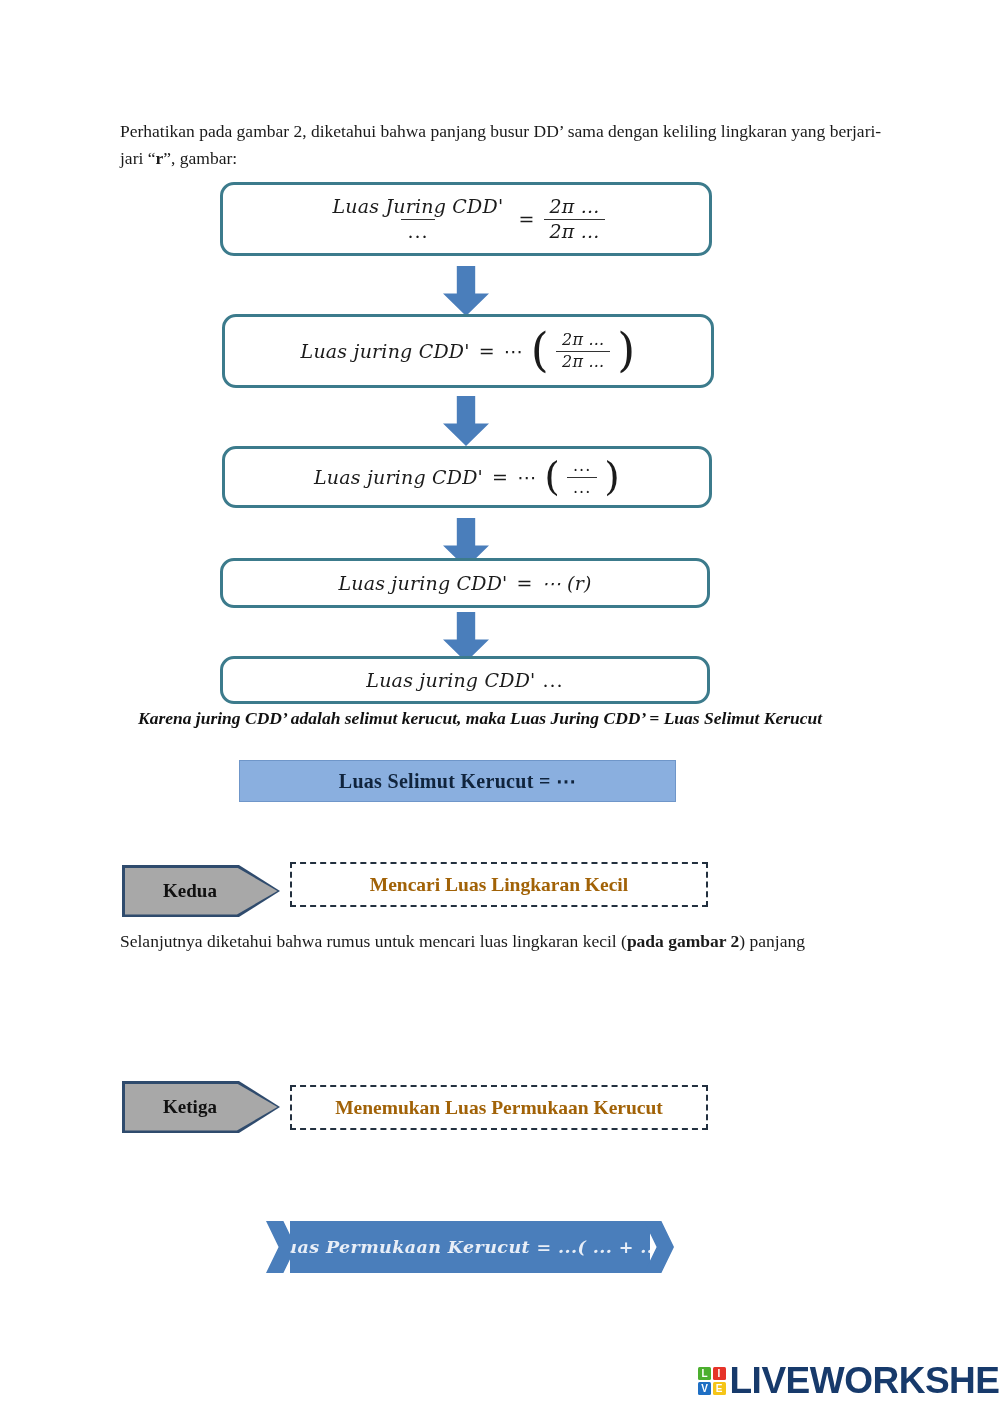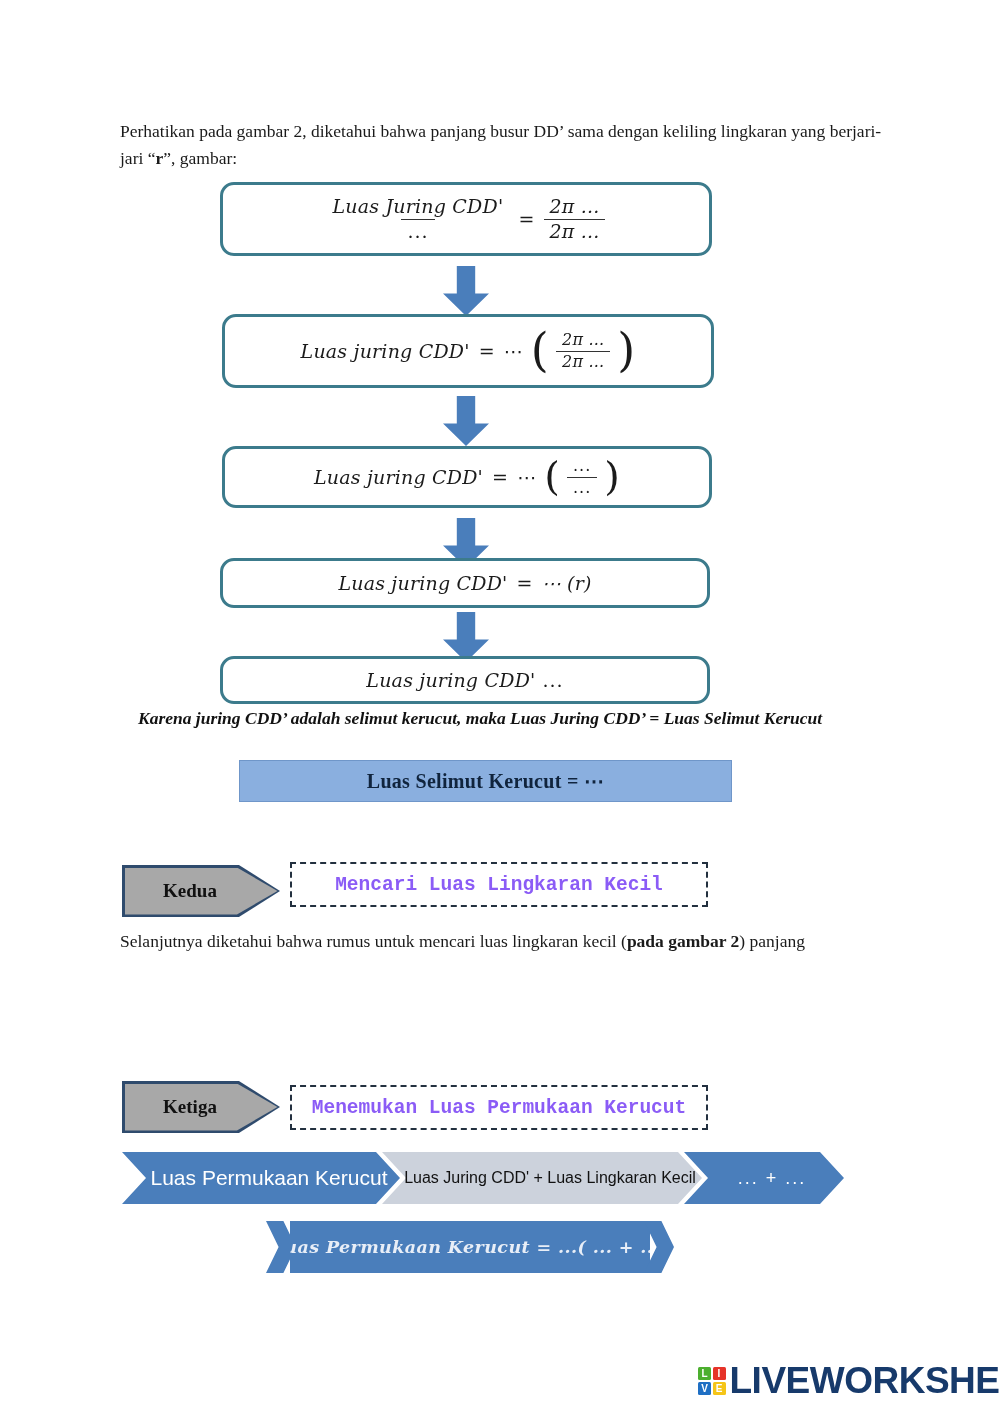--- a/index.html
+++ b/index.html
@@ -149,24 +149,24 @@
     padding-right: 22px;
   }
   .dashbox {
     position: absolute;
     border: 2.5px dashed #23303f;
     box-sizing: border-box;
     background: #ffffff;
     display: flex;
     align-items: center;
     justify-content: center;
-    font-family: Liberation Mono, monospace;
+    font-family: Liberation Serif, serif;
     font-weight: bold;
     font-size: 19.5px;
-    color: #8b5cf6;
+    color: #a16207;
   }
 
   
   .chevrow { position: absolute; display: flex; align-items: center; }
   .chev {
     position: relative;
     height: 52px;
     display: flex;
     align-items: center;
     justify-content: center;
@@ -325,21 +325,21 @@
 
   <div class="fbox" style="left:220px; top:656px; width:490px; height:48px;">
     <div class="math">
       <span>Luas juring CDD'</span>
       <span class="dots">...</span>
     </div>
   </div>
 
   <div class="emph" style="left:138px; top:708px;">Karena juring CDD’ adalah selimut kerucut, maka Luas Juring CDD’ = Luas Selimut Kerucut</div>
 
-  <div class="bluebar" style="left:239px; top:760px; width:493px; height:42px;text-align:right;">Luas Selimut Kerucut = ⋯</div>
+  <div class="bluebar" style="left:239px; top:760px; width:437px; height:42px;text-align:right;">Luas Selimut Kerucut = ⋯</div>
 
   <div class="stepwrap" style="left:122px; top:857px;margin-top:8px;">
     <div class="pent">
       <div class="shapeborder"></div>
       <div class="shapefill"></div>
       <div class="ptext">Kedua</div>
     </div>
   </div>
   <div class="dashbox" style="left:290px; top:862px; width:418px; height:45px;">Mencari Luas Lingkaran Kecil</div>
 
@@ -350,34 +350,20 @@
 
   <div class="stepwrap" style="left:122px; top:1081px;">
     <div class="pent">
       <div class="shapeborder"></div>
       <div class="shapefill"></div>
       <div class="ptext">Ketiga</div>
     </div>
   </div>
   <div class="dashbox" style="left:290px; top:1085px; width:418px; height:45px;">Menemukan Luas Permukaan Kerucut</div>
 
-  <div class="chevrow" style="left:122px; top:1152px;">
-    <div class="chev blue first" style="width:278px;">
-      <div class="cshape"></div>
-      <div class="ctext">Luas Permukaan Kerucut</div>
-    </div>
-    <div class="chev gray" style="width:320px; margin-left:-18px;">
-      <div class="cshape"></div>
-      <div class="ctext">Luas Juring CDD' + Luas Lingkaran Kecil</div>
-    </div>
-    <div class="chev blue small" style="width:160px; margin-left:-18px;">
-      <div class="cshape"></div>
-      <div class="ctext">... + ...</div>
-    </div>
-  </div>
 
   <div class="dbl-outer" style="left:266px; top:1221px;">
     <div class="chevglyph"></div>
     <div class="dblbody" style="width:360px; margin-left:-6px;">
       <div class="dbltext">Luas Permukaan Kerucut =  ...( ... +  ...)</div>
     </div>
     <div class="chevglyph" style="margin-left:-6px;"></div>
   </div>
 
   <div class="logo" style="left:698px; top:1360px;">

